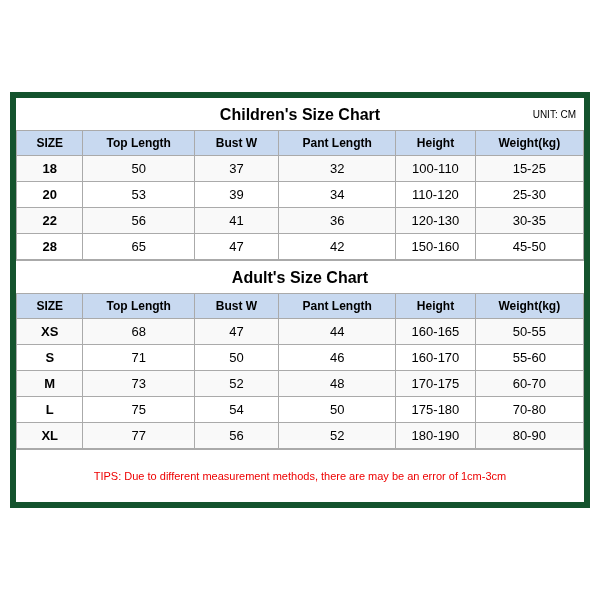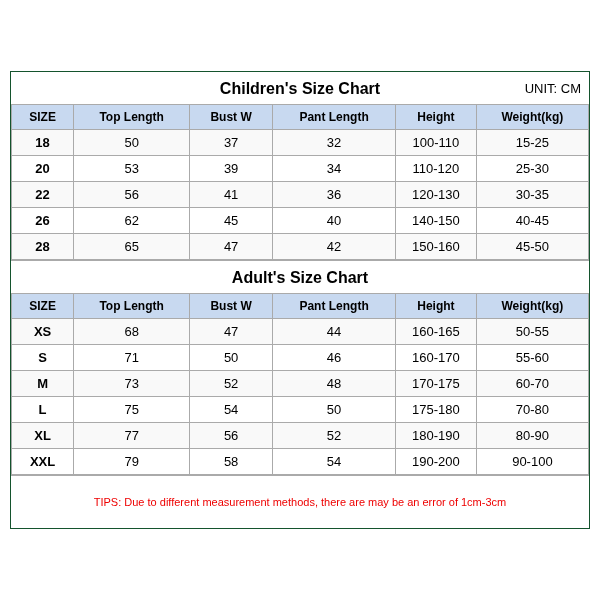--- a/index.html
+++ b/index.html
@@ -8,47 +8,47 @@
       height: 600px;
       background: #fff;
       font-family: Arial, sans-serif;
       font-size: 13px;
       display: flex;
       align-items: center;
       justify-content: center;
     }
     .chart-container {
       width: 580px;
-      border: 1px solid #14532d;
+      border: 6px solid #14532d;
       background: #fff;
     }
     .section-title {
       text-align: center;
       font-size: 16px;
       font-weight: bold;
       padding: 8px 4px 6px;
       background: #fff;
       position: relative;
     }
     .unit-label {
       position: absolute;
       right: 8px;
       top: 50%;
       transform: translateY(-50%);
-      font-size: 13px;
+      font-size: 10px;
       font-weight: normal;
     }
     table {
       width: 100%;
       border-collapse: collapse;
     }
     th {
       background: #c8d9f0;
       border: 1px solid #aaa;
-      padding: 5px 8px;
+      padding: 5px 14px;
       text-align: center;
       font-weight: bold;
       font-size: 12px;
     }
     td {
       border: 1px solid #aaa;
       padding: 5px 4px;
       text-align: center;
       font-size: 13px;
     }
@@ -113,28 +113,20 @@
           </tr>
           <tr>
             <td>22</td>
             <td>56</td>
             <td>41</td>
             <td>36</td>
             <td>120-130</td>
             <td>30-35</td>
           </tr>
           <tr>
-            <td>26</td>
-            <td>62</td>
-            <td>45</td>
-            <td>40</td>
-            <td>140-150</td>
-            <td>40-45</td>
-          </tr>
-          <tr>
             <td>28</td>
             <td>65</td>
             <td>47</td>
             <td>42</td>
             <td>150-160</td>
             <td>45-50</td>
           </tr>
         </tbody>
     </table>
   </div>
@@ -188,28 +180,20 @@
             <td>70-80</td>
           </tr>
           <tr>
             <td>XL</td>
             <td>77</td>
             <td>56</td>
             <td>52</td>
             <td>180-190</td>
             <td>80-90</td>
           </tr>
-          <tr>
-            <td>XXL</td>
-            <td>79</td>
-            <td>58</td>
-            <td>54</td>
-            <td>190-200</td>
-            <td>90-100</td>
-          </tr>
         </tbody>
     </table>
   </div>
 
   <div class="tips">
     <span>TIPS: Due to different measurement methods, there are may be an error of 1cm-3cm</span>
   </div>
 </div>
 
 </body></html>

